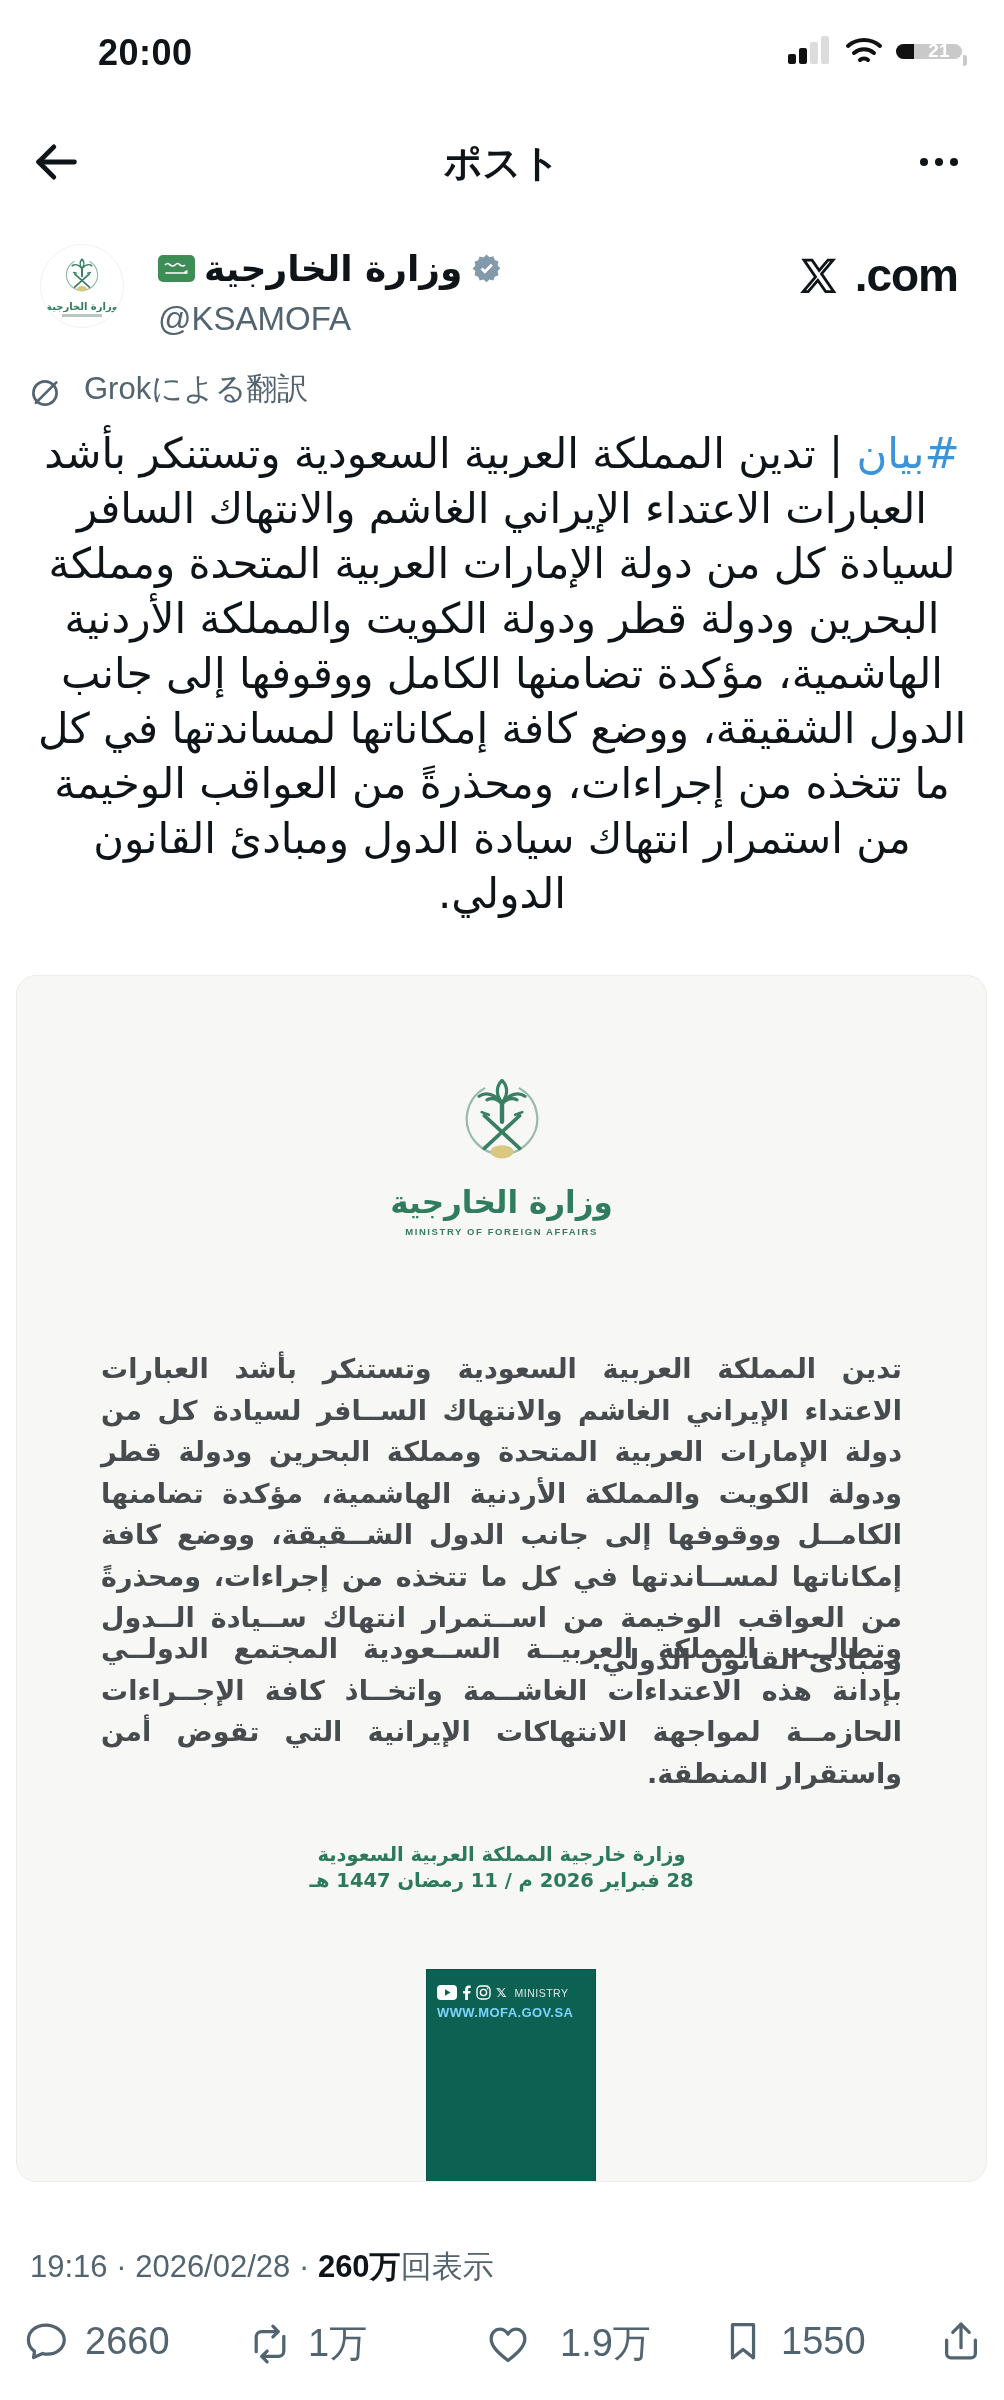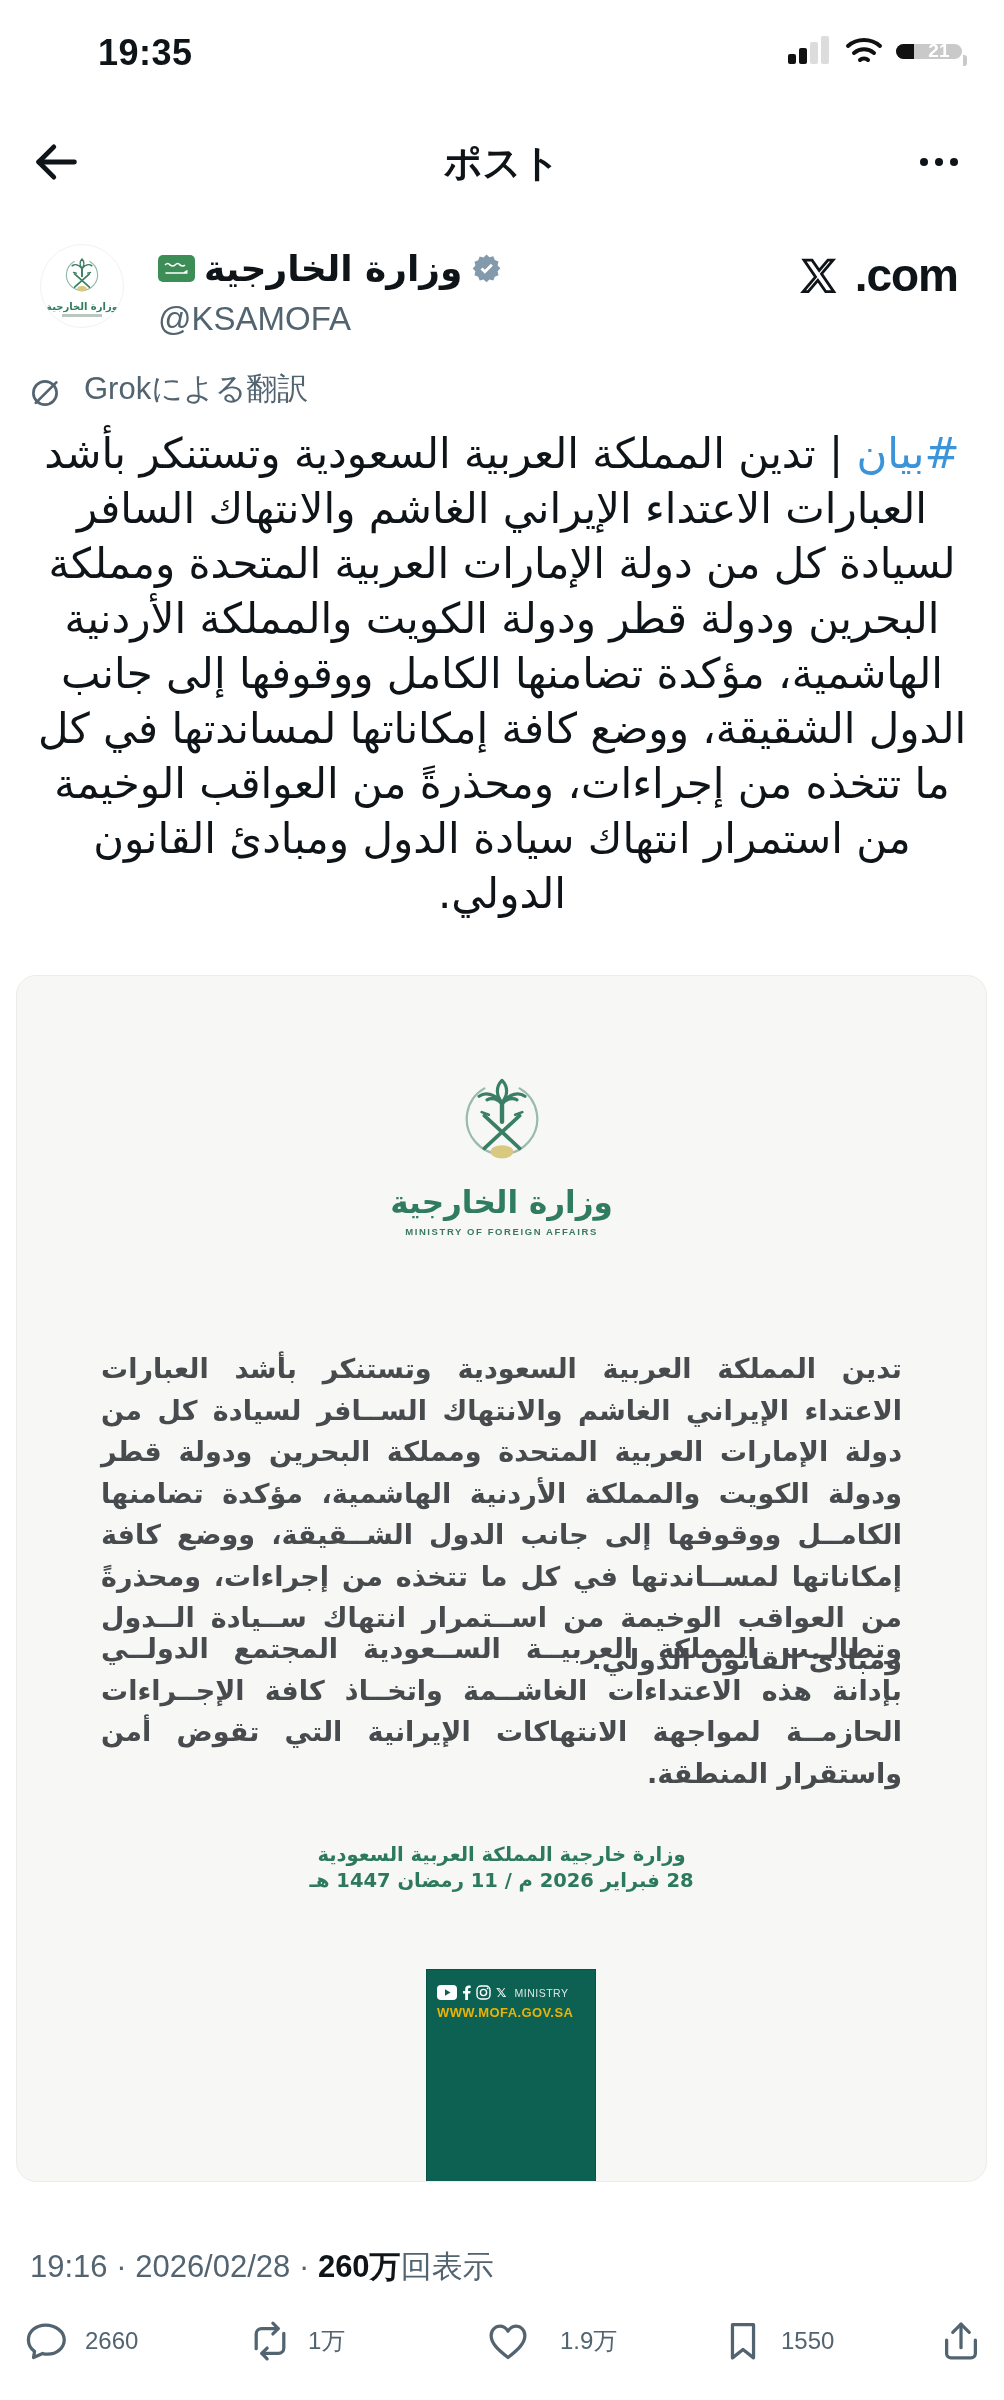--- a/index.html
+++ b/index.html
@@ -48,40 +48,40 @@
   .logo-callig { margin-top:4px; font-family:"DejaVu Sans",sans-serif; font-size:31px; font-weight:700; color:#2f7c5e; }
   .logo-cap { margin-top:6px; font-size:9.5px; letter-spacing:1.6px; color:#39795f; font-weight:700; }
   .stmt { position:absolute; left:84px; right:84px; direction:rtl; text-align:justify; font-family:"DejaVu Sans",sans-serif; font-size:27px; line-height:41.5px; font-weight:700; color:#474b4e; }
   .stmt-1 { top:372px; }
   .stmt-2 { top:652px; }
   .signoff { position:absolute; top:866px; left:0; right:0; text-align:center; direction:rtl; font-family:"DejaVu Sans",sans-serif; font-size:19.5px; line-height:26px; font-weight:700; color:#2c7a5b; }
   .green-footer { position:absolute; left:409px; top:993px; width:170px; height:214px; background:#0c6153; border:1px solid #0a5244; padding:15px 10px 0 10px; }
   .gf-icons { display:flex; align-items:center; gap:5px; }
   .gf-x { color:#fff; font-size:13px; font-weight:700; line-height:15px; }
   .gf-handle { color:rgba(255,255,255,.85); font-size:10.5px; letter-spacing:.5px; margin-left:3px; }
-  .gf-site { margin-top:5px; color:#eab308; font-size:13px; font-weight:700; letter-spacing:.4px; }
+  .gf-site { margin-top:5px; color:#7dd3fc; font-size:13px; font-weight:700; letter-spacing:.4px; }
 
   
   .meta-row { position:absolute; left:30px; top:2246px; font-size:31px; color:#536471; }
   .meta-row .views { font-weight:700; color:#0f1419; }
 
   
   .action-bar { position:absolute; left:0; right:0; top:2318px; height:56px; }
   .act { position:absolute; display:flex; align-items:center; gap:15px; }
   .act-reply { left:24px; } .act-repost { left:247px; } .act-like { left:485px;gap:29px; } .act-bookmark { left:720px; } .act-share { left:938px; }
-  .act .cnt { font-size:24px; color:#536471; }
+  .act .cnt { font-size:38px; color:#536471; }
   svg { display:block; }
 </style>
 </head>
 <body>
 
 <div class="screen">
 
   <div class="status-bar">
-    <span class="sb-time">19:35</span>
+    <span class="sb-time">20:00</span>
     <div class="sb-icons">
       <span>
         <svg width="46" height="30" viewBox="0 0 46 30">
           <rect x="2" y="18" width="8" height="10" rx="2" fill="#111"></rect>
           <rect x="13" y="12" width="8" height="16" rx="2" fill="#111"></rect>
           <rect x="24" y="6" width="8" height="22" rx="2" fill="#dcdcdc"></rect>
           <rect x="35" y="0" width="8" height="28" rx="2" fill="#dcdcdc"></rect>
         </svg>
       </span>
       <span>

